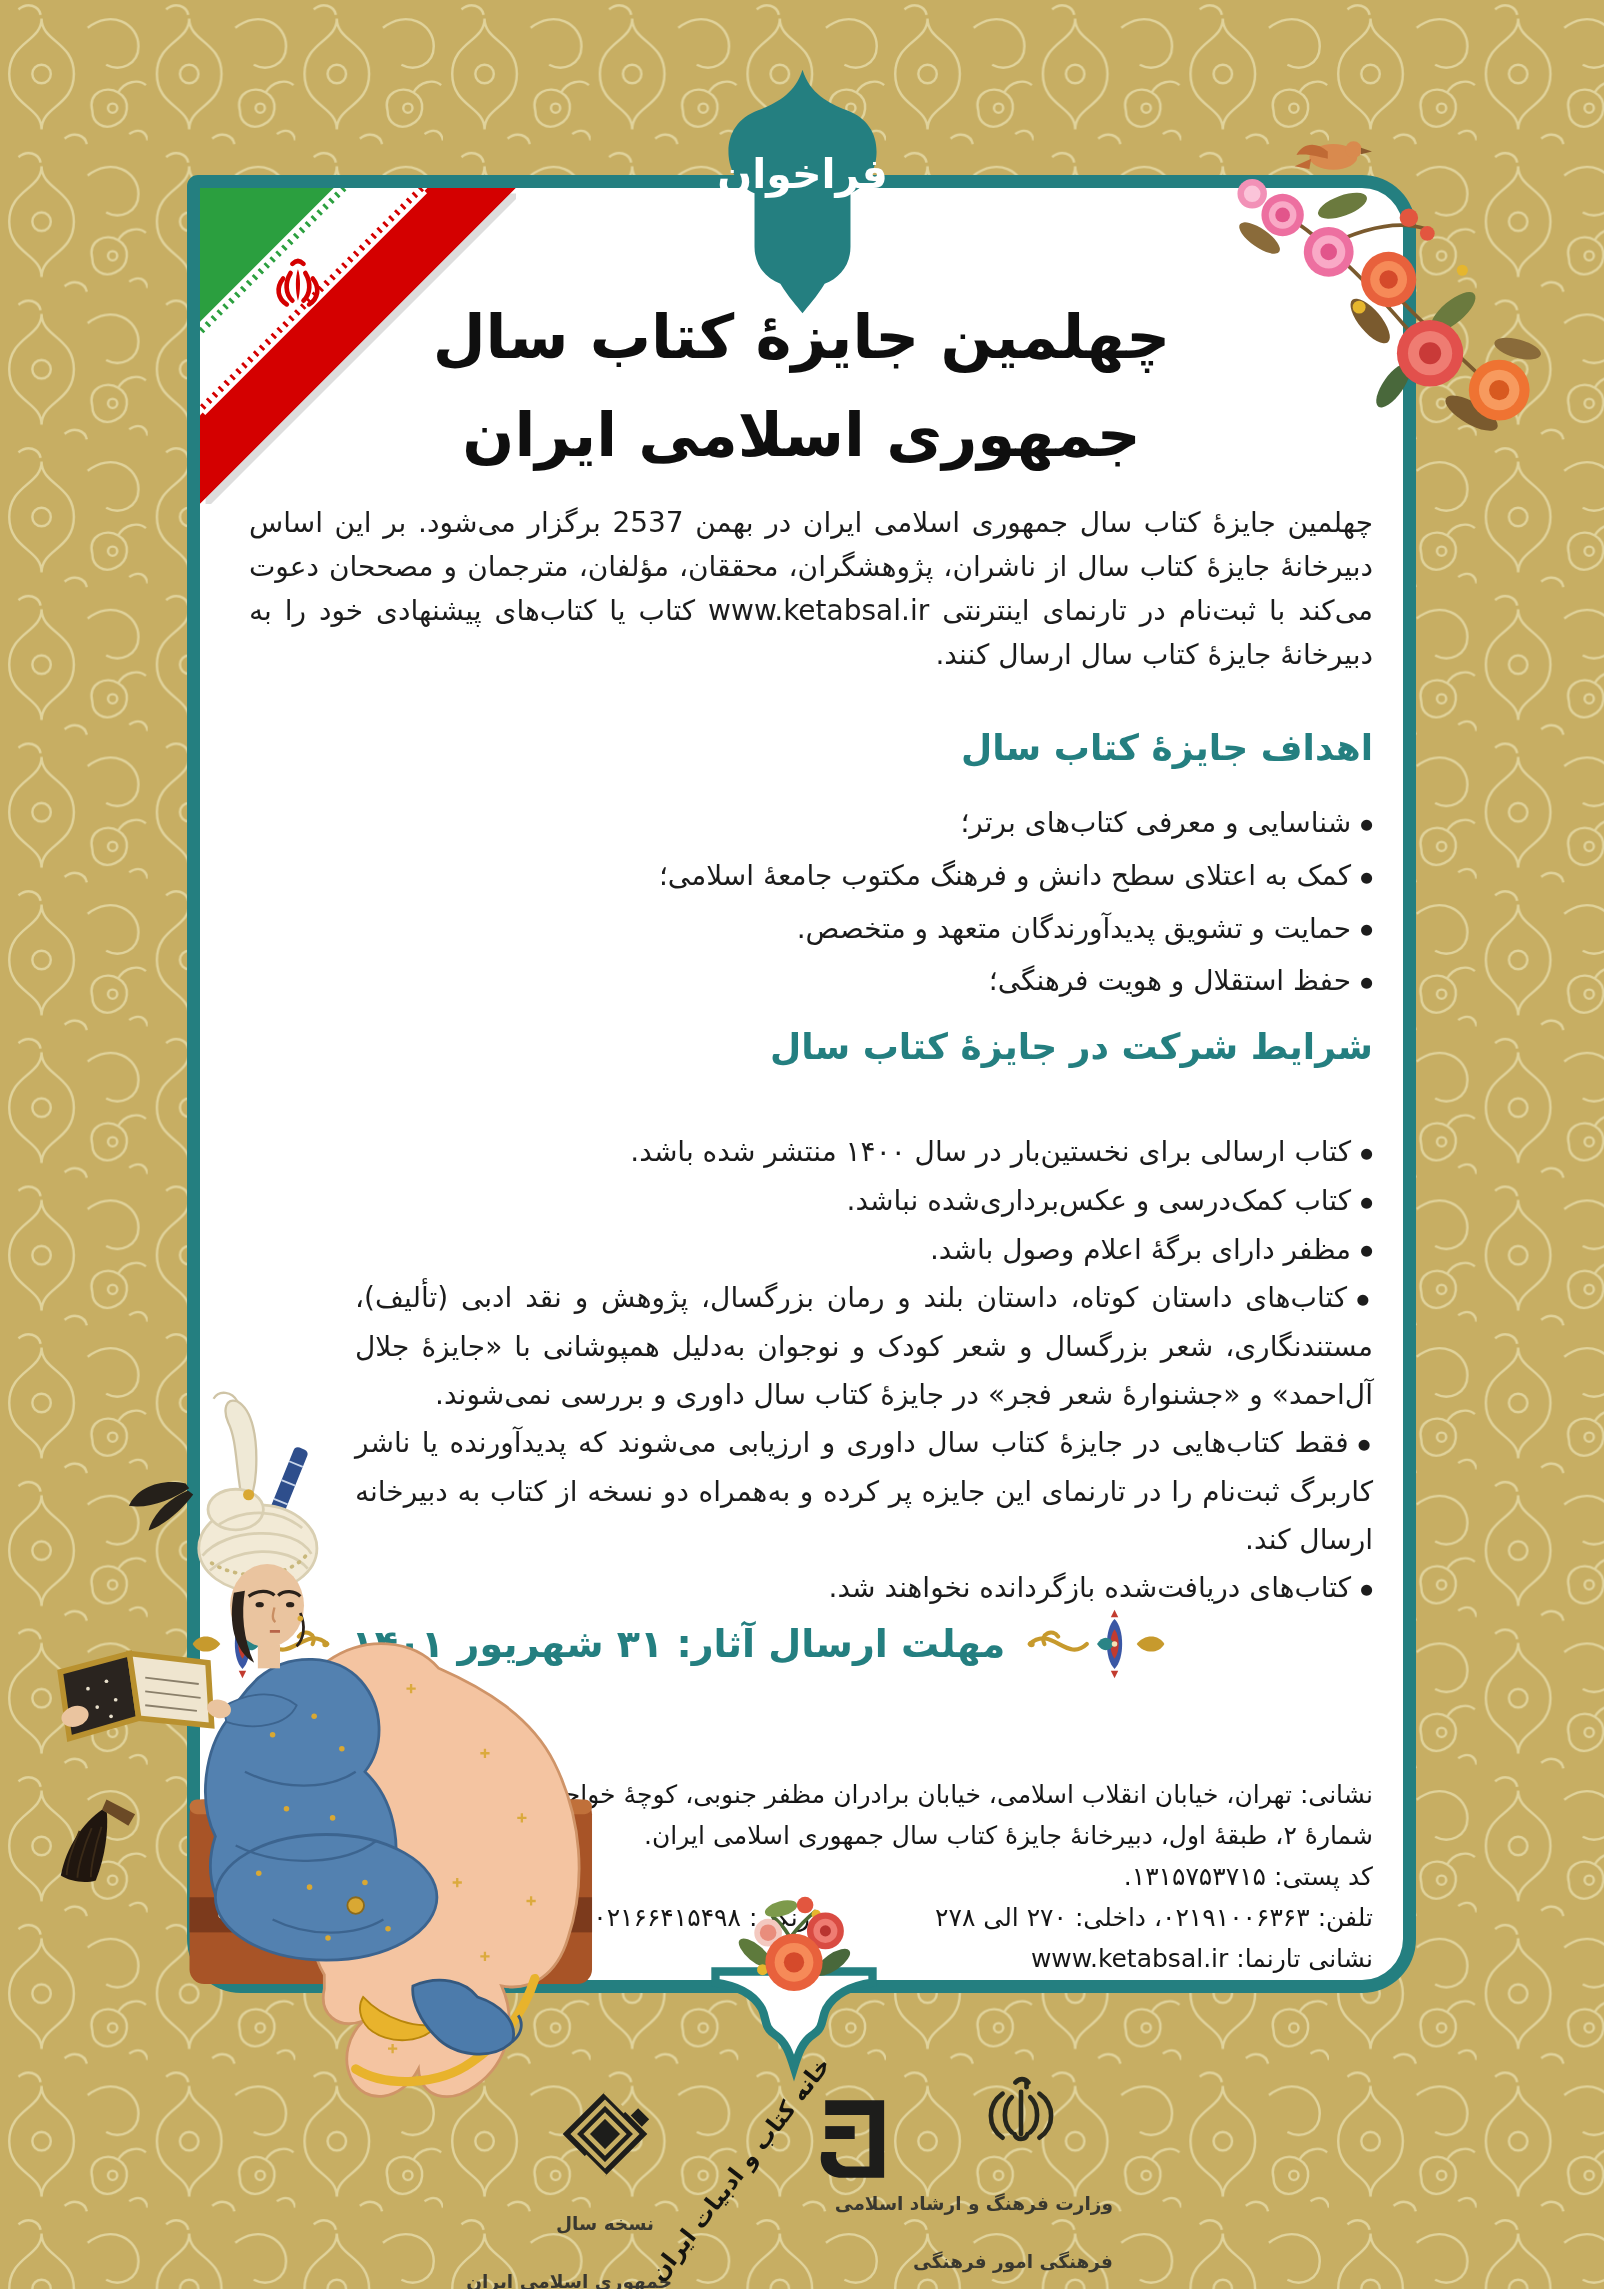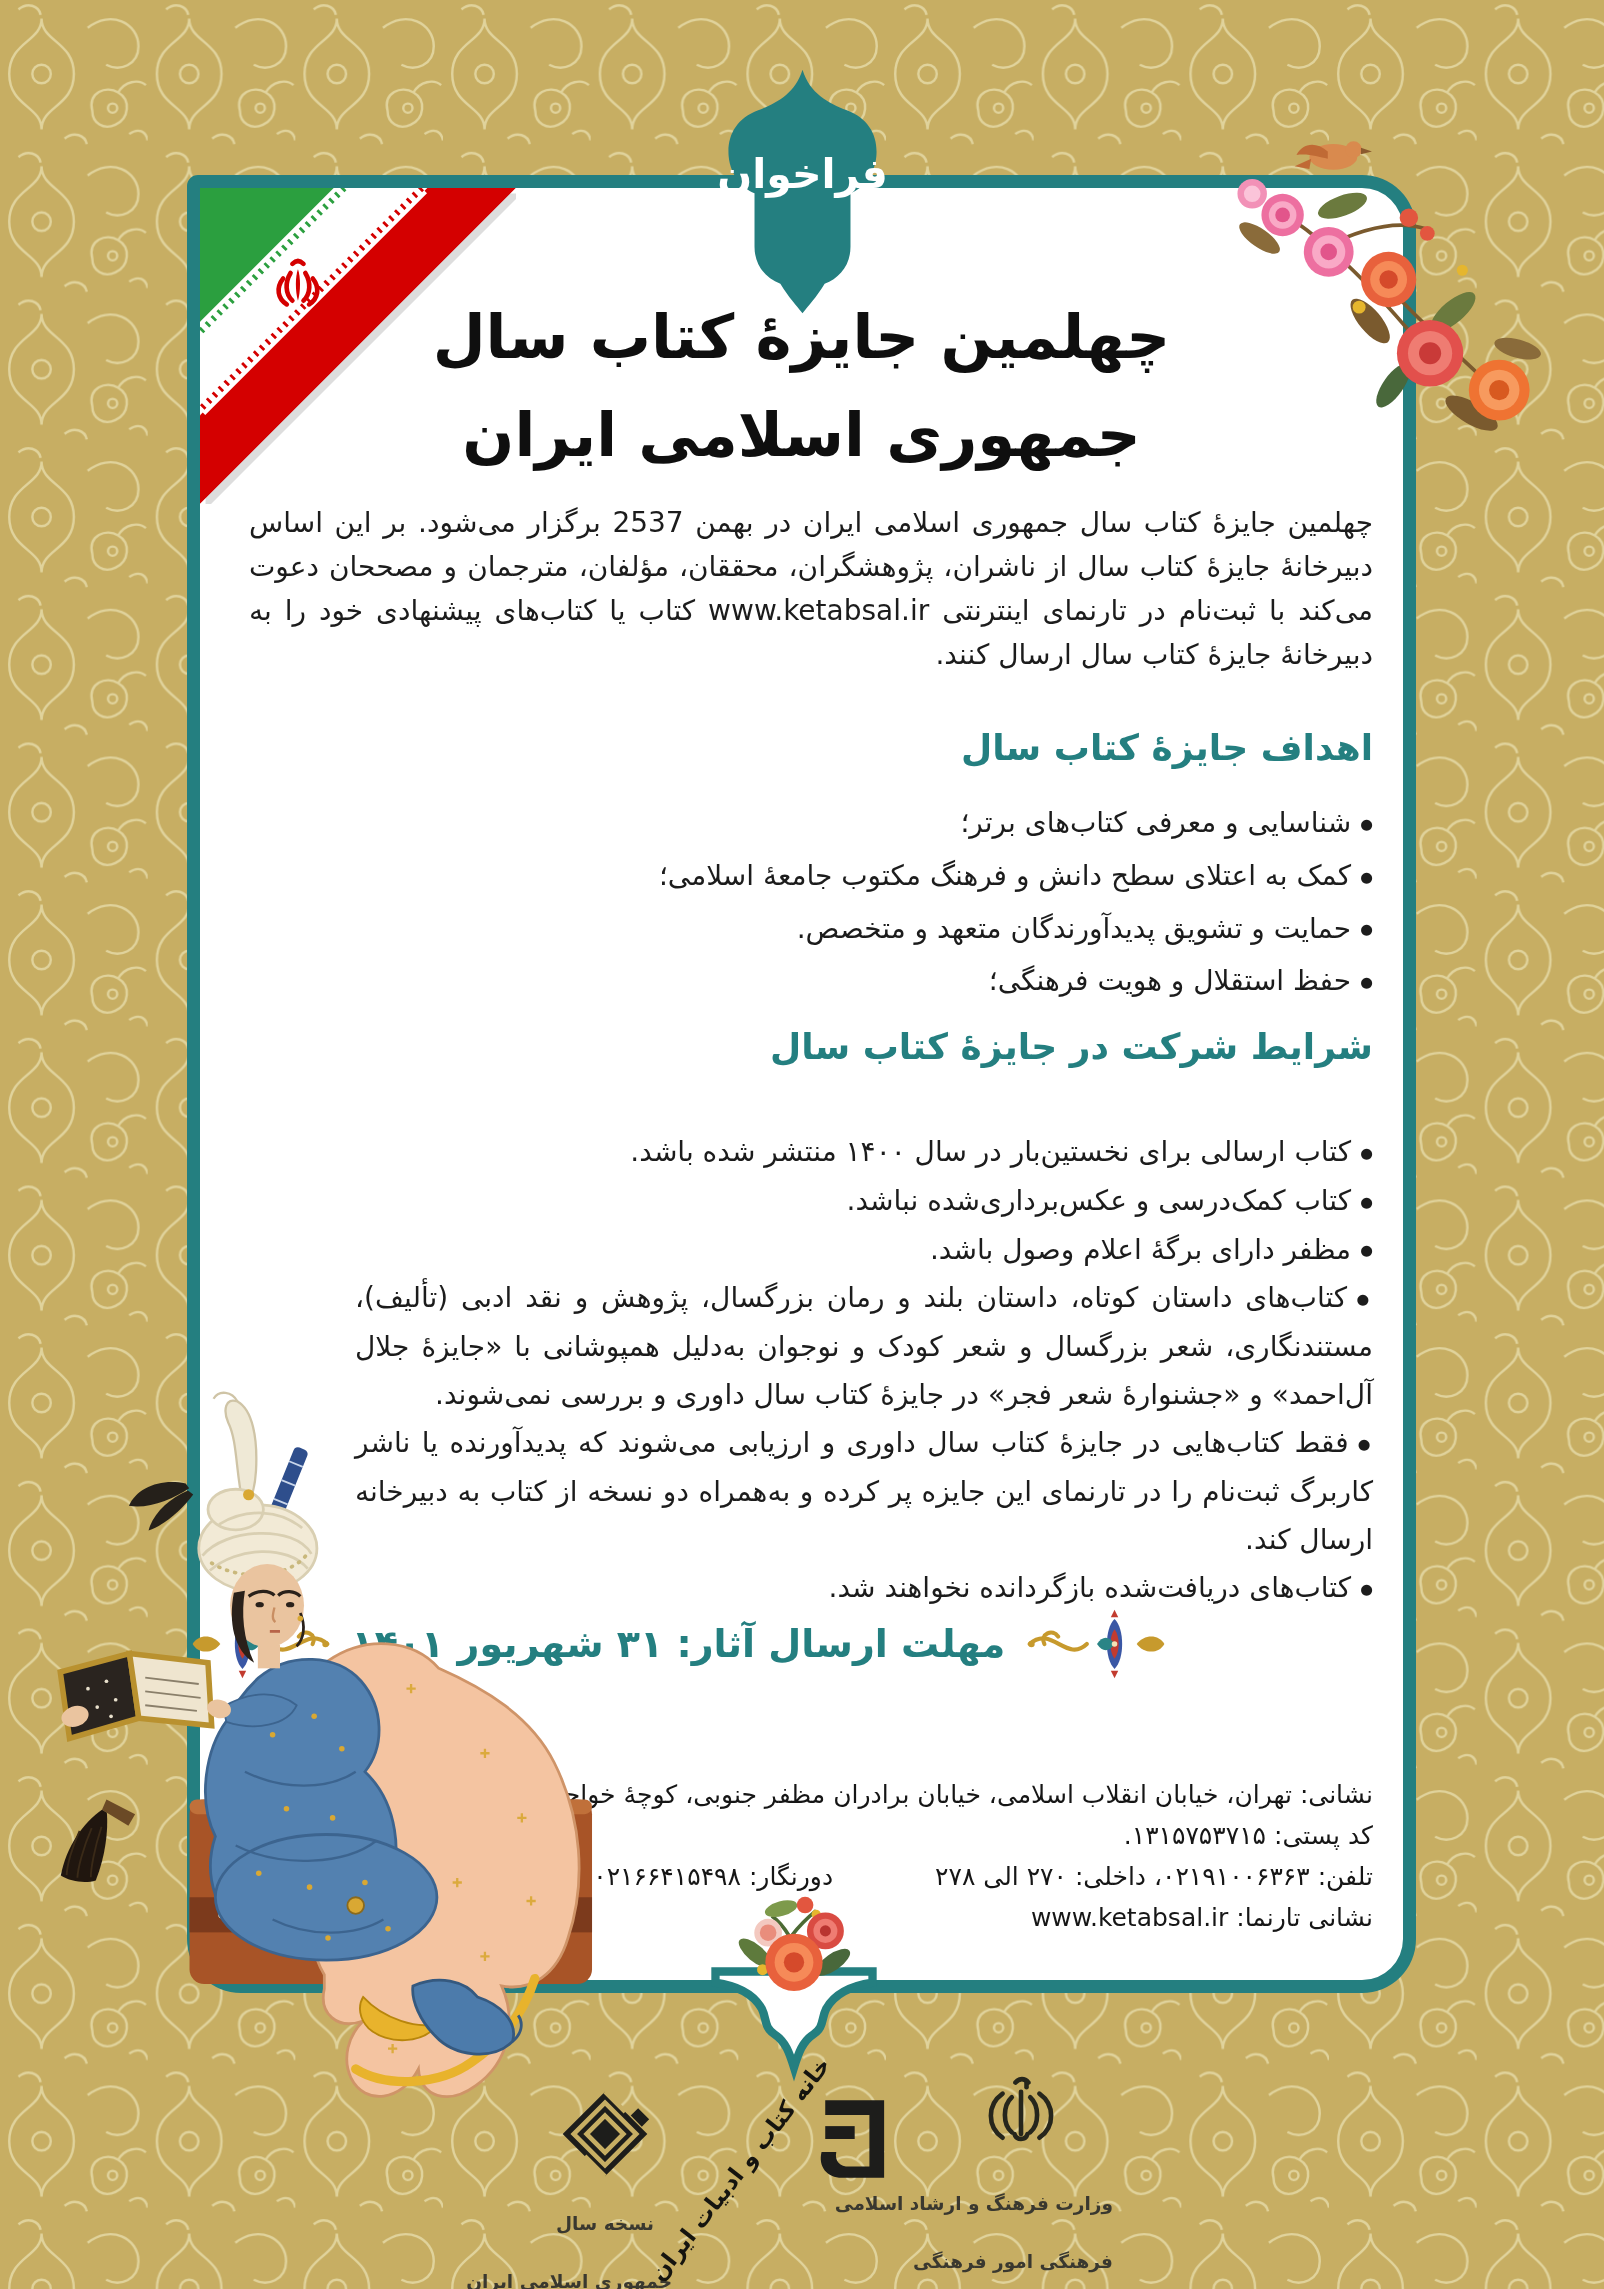--- a/index.html
+++ b/index.html
@@ -285,20 +285,21 @@
       <circle r="3" fill="#f2e3b6"></circle>
       <polygon points="0,-37 4,-29 -4,-29" fill="#c23b2f"></polygon>
       <polygon points="0,37 4,29 -4,29" fill="#c23b2f"></polygon>
     </g>
     <path d="M122,39 c8,-11 24,-11 30,0 c-6,11 -22,11 -30,0 Z" fill="#c79a2d"></path>
   </svg>
 </div>
 
 <div class="abs contact">
   <div>نشانی: تهران، خیابان انقلاب اسلامی، خیابان برادران مظفر جنوبی، کوچهٔ خواجه‌نصیر،</div>
+  <div>شمارهٔ ۲، طبقهٔ اول، دبیرخانهٔ جایزهٔ کتاب سال جمهوری اسلامی ایران.</div>
   <div>کد پستی: ۱۳۱۵۷۵۳۷۱۵.</div>
   <div class="contact-row">
     <span>تلفن: ۰۲۱۹۱۰۰۶۳۶۳، داخلی: ۲۷۰ الی ۲۷۸</span>
     <span>دورنگار: ۰۲۱۶۶۴۱۵۴۹۸</span>
   </div>
   <div>نشانی تارنما: www.ketabsal.ir</div>
 </div>
 
 <svg class="abs pendant" viewBox="0 0 236 240">
   <path d="M33,100 L203,100 L203,112 C175,116 161,126 153,140 C147,152 151,160 139,168

